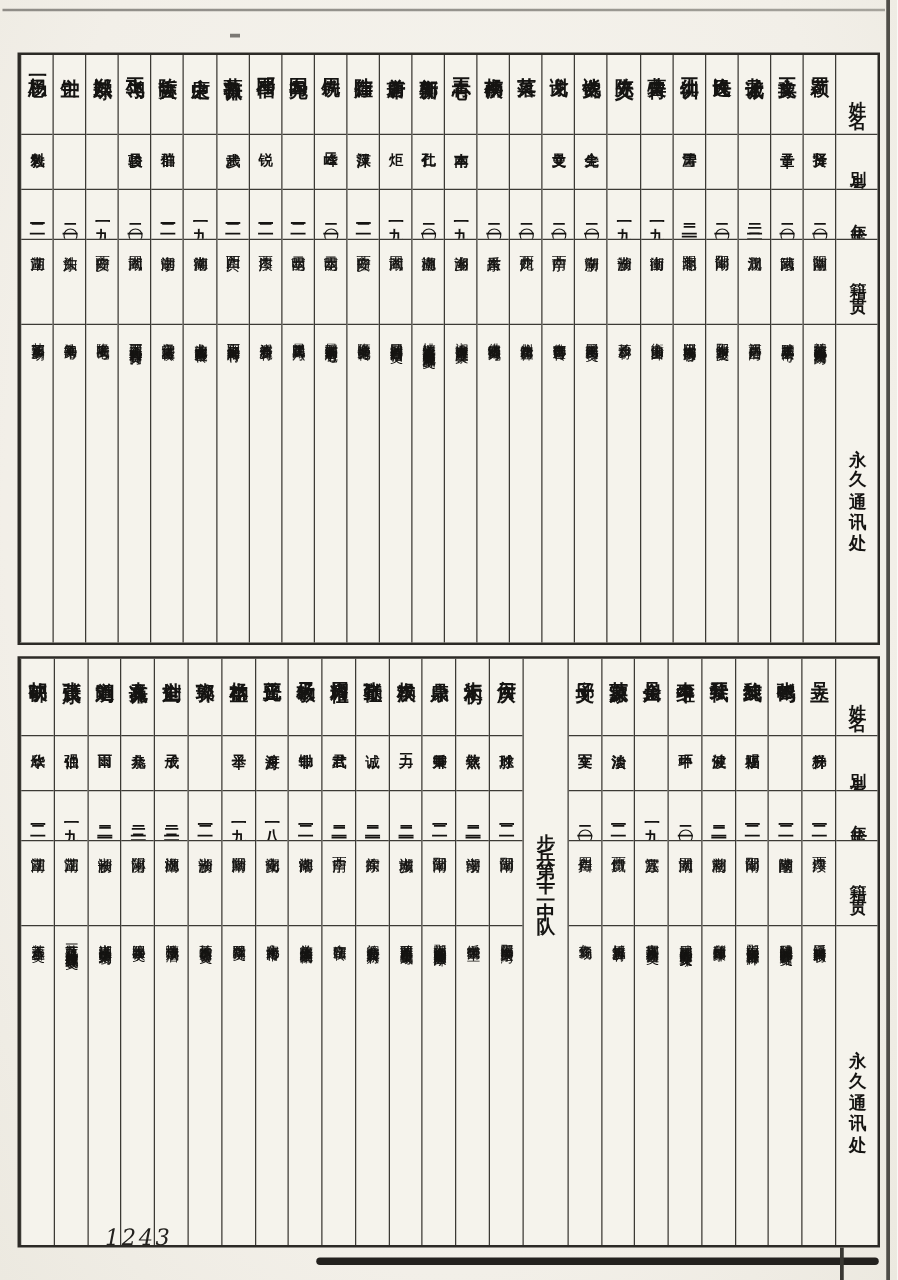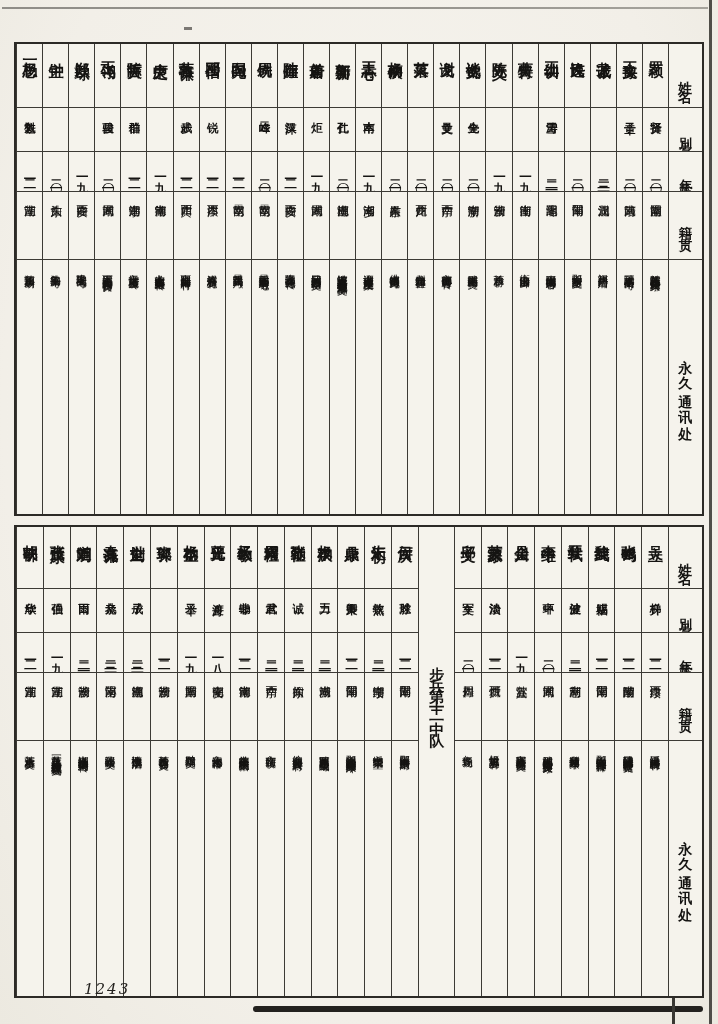--- a/index.html
+++ b/index.html
@@ -12,21 +12,21 @@
     color:#151412;
     overflow:hidden;
   }
   
   .artifact{position:absolute;background:#555;}
   .top-line{left:2px;top:7px;width:706px;height:2px;background:linear-gradient(to right,#6f6d68 0%,#77756f 60%,#8d8b84 100%);opacity:.75;}
   .top-tick{left:184px;top:27px;width:8px;height:3px;background:#5c5a55;opacity:.8;}
   .right-edge{right:6px;top:0;width:3px;height:1024px;background:#33312d;opacity:.85;}
   .bottom-smudge{left:253px;top:1006px;width:450px;height:6px;background:#23211e;border-radius:3px;}
   .bottom-tick{left:672px;top:995px;width:3px;height:29px;background:#3a3833;}
-  .page-number{position:absolute;left:84px;top:980px;font-size:15px;font-style:italic;letter-spacing:2px;color:#23211e;}
+  .page-number{position:absolute;left:84px;top:980px;font-size:18px;font-style:italic;letter-spacing:2px;color:#23211e;}
   
   .reg-table{
     position:absolute;left:14px;width:690px;
     border:2px solid #2c2a26;
     background:#f5f3ec;
     box-sizing:border-box;
   }
   .t1{top:42px;height:474px;}
   .t2{top:525px;height:473px;}
   .cols{display:flex;flex-direction:row-reverse;height:100%;}

